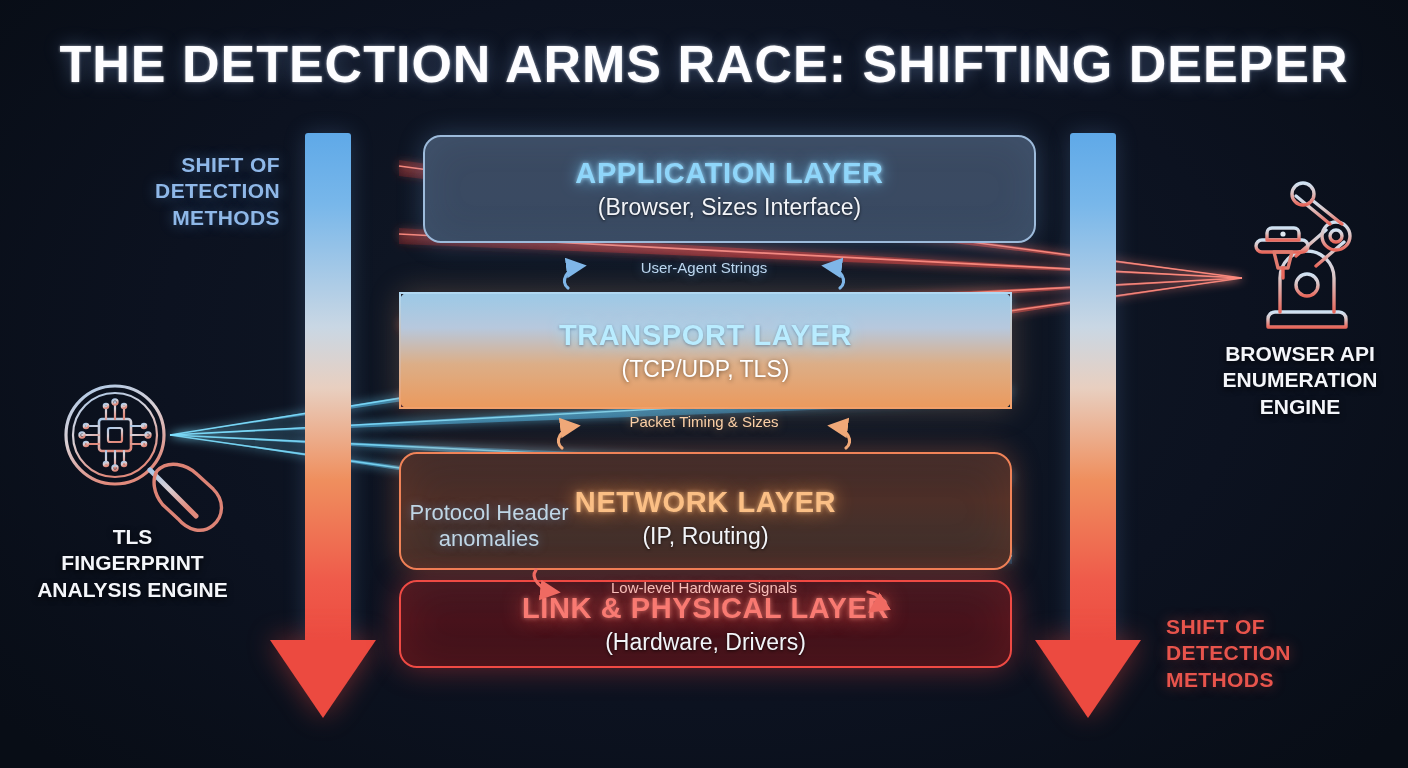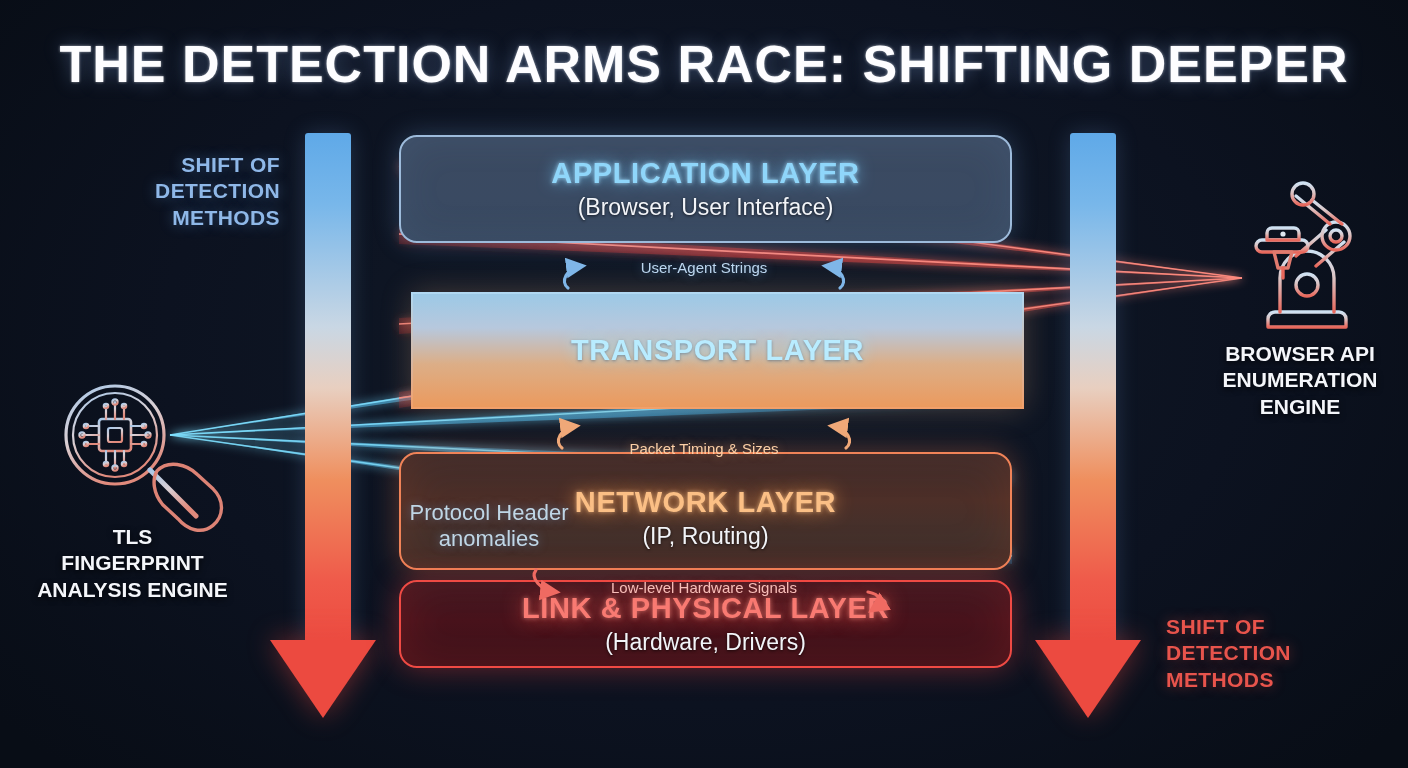--- a/index.html
+++ b/index.html
@@ -41,49 +41,49 @@
 
   
   .layer{position:absolute;left:399px;width:613px;border-radius:18px;
      display:flex;flex-direction:column;align-items:center;justify-content:center;
      box-sizing:border-box;}
   .l-title{font-size:29px;font-weight:bold;letter-spacing:.6px;}
   .l-sub{font-size:23px;color:#f2f4f8;margin-top:4px;text-shadow:0 1px 3px rgba(0,0,0,.7);}
 
   #layer1{top:135px;height:108px;border:2px solid #9dbbdb;
      background:linear-gradient(to bottom,#3b4a61,#3a4a62 60%,#38485f);
-     box-shadow:0 0 26px rgba(120,170,225,.28),inset 0 0 40px rgba(120,165,220,.10);}
+     box-shadow:0 0 26px rgba(120,170,225,.28),inset 0 0 40px rgba(120,165,220,.10);margin-left:24px;}
   #layer1 .l-title{color:#8fd6fa;text-shadow:0 0 16px rgba(110,200,250,.85),0 0 4px rgba(180,230,255,.9);}
 
   #layer2{top:292px;height:117px;border:2px solid;
      border-image:linear-gradient(to bottom,#b0d8f2,#f2a06a) 1;
-     border-radius:6px;
+     border-radius:11px;
      background:linear-gradient(to bottom,#9cc9e6 0%,#b7c8dd 30%,#dcae87 62%,#eb9a5e 100%);
-     box-shadow:0 0 30px rgba(200,150,110,.30);margin-left:12px;}
+     box-shadow:0 0 30px rgba(200,150,110,.30);}
   #layer2 .l-title{color:#b9ecff;text-shadow:0 0 16px rgba(150,225,255,.9),0 1px 3px rgba(40,60,90,.55);}
   #layer2 .l-sub{color:#ffffff;text-shadow:0 1px 4px rgba(60,40,20,.7);}
 
   #layer3{top:452px;height:118px;border:2px solid #f08358;
      background:linear-gradient(to bottom,#3a2a2a 0%,#4d2f28 40%,#43302b 70%,#3b2a27 100%);
      box-shadow:0 0 28px rgba(240,120,70,.35),inset 0 0 45px rgba(200,90,50,.18);}
   #layer3 .l-title{color:#fbbf85;text-shadow:0 0 18px rgba(250,160,80,.9),0 0 4px rgba(255,210,160,.7);margin-top:13px;}
 
   #layer4{top:580px;height:88px;border:2px solid #ef4a44;
      background:linear-gradient(to bottom,#3a1720 0%,#47131c 45%,#3b1119 100%);
      box-shadow:0 0 30px rgba(240,65,60,.42),inset 0 0 45px rgba(220,50,50,.20);}
   #layer4 .l-title{color:#f97a72;text-shadow:0 0 20px rgba(250,85,75,.95),0 0 5px rgba(255,160,150,.7);}
 
   
   #protoNote{position:absolute;left:405px;top:500px;width:168px;text-align:center;
      font-size:22px;line-height:1.2;color:#bfd6e6;text-shadow:0 0 10px rgba(120,170,220,.5);}
 
   
   .conn{position:absolute;width:1408px;text-align:center;font-size:15px;white-space:nowrap;}
   #conn1{top:259px;color:#bcd6ef;text-shadow:0 0 10px rgba(120,180,240,.5);}
-  #conn2{top:440px;color:#fbcfa6;text-shadow:0 0 10px rgba(245,170,100,.5);}
+  #conn2{top:413px;color:#fbcfa6;text-shadow:0 0 10px rgba(245,170,100,.5);}
   #conn3{top:579px;color:#f8bdb8;text-shadow:0 0 10px rgba(245,110,100,.5);}
 
   
   .icon-cap{position:absolute;font-size:21px;font-weight:bold;line-height:1.26;color:#f4f6fa;
      text-shadow:0 2px 6px rgba(0,0,0,.8);}
   #capTLS{left:10px;top:524px;width:245px;text-align:center;}
   #capBot{left:1200px;top:341px;width:200px;text-align:center;}
 
   svg.overlay{position:absolute;left:0;top:0;width:1408px;height:768px;pointer-events:none;}
 </style>
@@ -166,25 +166,26 @@
 
   <div class="side-cap" id="capLeft" style="white-space:pre-line">SHIFT OF
 DETECTION
 METHODS</div>
   <div class="side-cap" id="capRight" style="white-space:pre-line">SHIFT OF
 DETECTION
 METHODS</div>
 
   <div class="layer" id="layer1">
     <div class="l-title">APPLICATION LAYER</div>
-    <div class="l-sub">(Browser, User Interface)</div>
+    <div class="l-sub">(Browser, Sizes Interface)</div>
   </div>
 
   <div class="layer" id="layer2">
     <div class="l-title">TRANSPORT LAYER</div>
+    <div class="l-sub">(TCP/UDP, TLS)</div>
   </div>
 
   <div class="layer" id="layer3">
     <div class="l-title">NETWORK LAYER</div>
     <div class="l-sub">(IP, Routing)</div>
   </div>
 
   <div class="layer" id="layer4">
     <div class="l-title">LINK &amp; PHYSICAL LAYER</div>
     <div class="l-sub">(Hardware, Drivers)</div>

